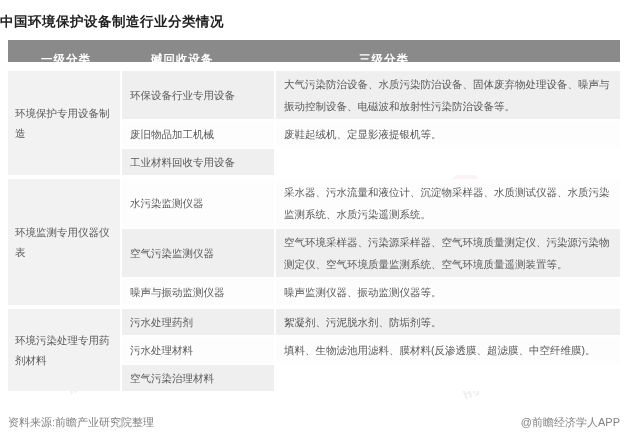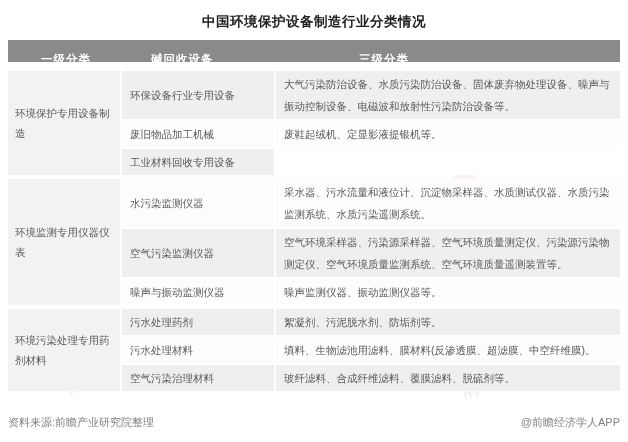--- a/index.html
+++ b/index.html
@@ -2,21 +2,21 @@
 <html style="--title-text: #222222; --header-bg: #8a8a8a; --header-text: #ffffff; --row-alt-bg: #efefef; --row-bg: #fdfdfd; --level1-bg: #f2f2f2; --body-text: #595959; --footer-text: #828282;"><head>
 <meta charset="utf-8">
 <style>
   html,body{margin:0;padding:0;background:#fff;}
   #stage{
     position:relative;width:628px;height:442px;overflow:hidden;background:#fff;
     font-family:"Liberation Sans","DejaVu Sans",sans-serif;
     -webkit-font-smoothing:antialiased;
   }
   .title{
-    text-align:center;padding-top:13px;font-size:13.5px;font-weight:bold;
+    text-align:left;padding-top:13px;font-size:13.5px;font-weight:bold;
     color:var(--title-text,#222);letter-spacing:.5px;
   }
   .table{position:absolute;left:8px;right:8px;top:40px;}
   .thead{
     position:relative;height:22px;background:var(--header-bg,#8a8a8a);
   }
   .thead .hcell{
     position:absolute;top:0;height:38px;line-height:38px;
     color:var(--header-text,#fff);font-size:11.5px;font-weight:bold;letter-spacing:1px;
   }
@@ -98,21 +98,20 @@
           <div class="cell level2 plain">噪声与振动监测仪器</div>
           <div class="cell level3 plain">噪声监测仪器、振动监测仪器等。</div>
         </div>
         <div class="group">
           <div class="cell level1" style="grid-row: 1 / span 3;">环境污染处理专用药剂材料</div>
           <div class="cell level2 alt">污水处理药剂</div>
           <div class="cell level3 alt">絮凝剂、污泥脱水剂、防垢剂等。</div>
           <div class="cell level2 plain">污水处理材料</div>
           <div class="cell level3 plain">填料、生物滤池用滤料、膜材料(反渗透膜、超滤膜、中空纤维膜)。</div>
           <div class="cell level2 alt">空气污染治理材料</div>
-          <div class="cell level3 alt">玻纤滤料、合成纤维滤料、覆膜滤料、脱硫剂等。</div>
         </div>
       </div>
   </div>
 
   <div class="footer">
     <span>资料来源:前瞻产业研究院整理</span>
     <span>@前瞻经济学人APP</span>
   </div>
 
 </div>

